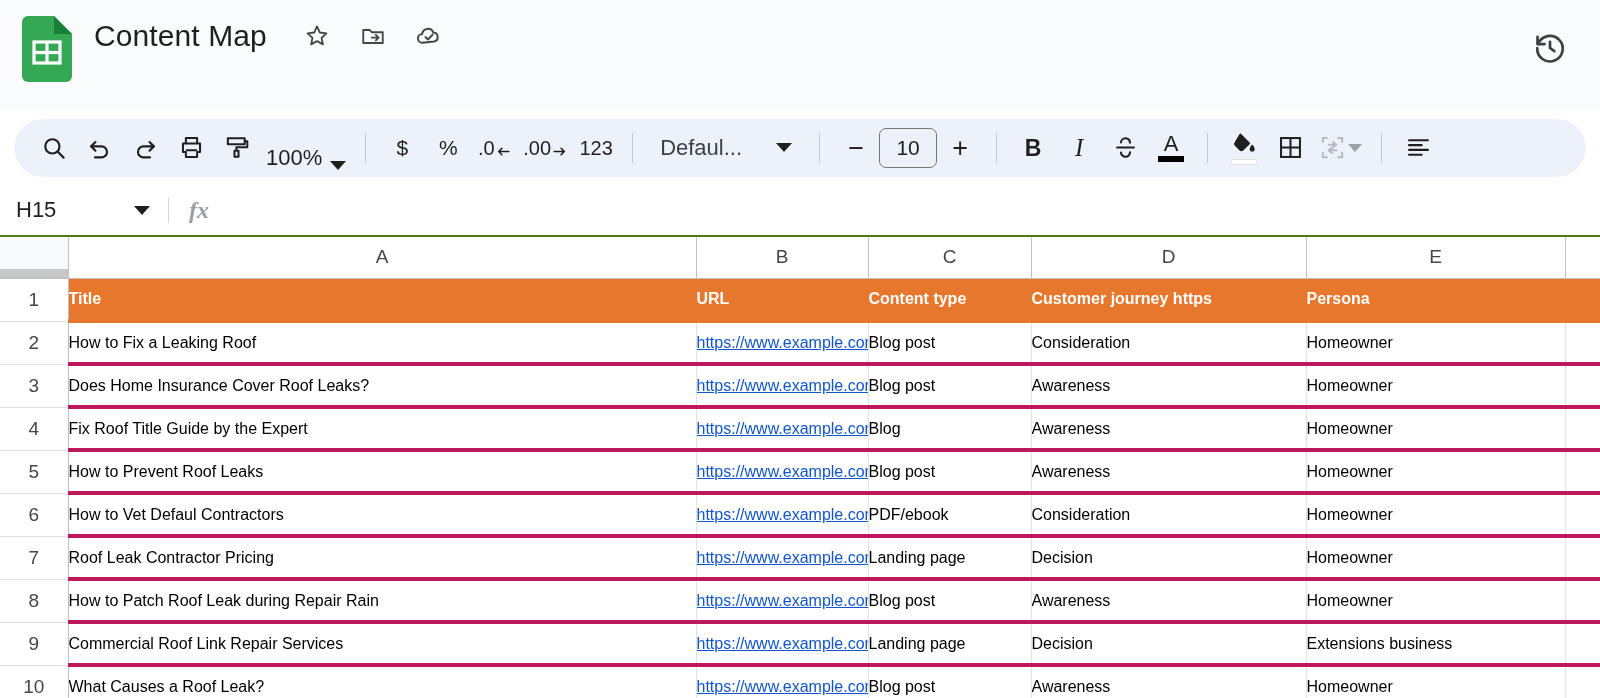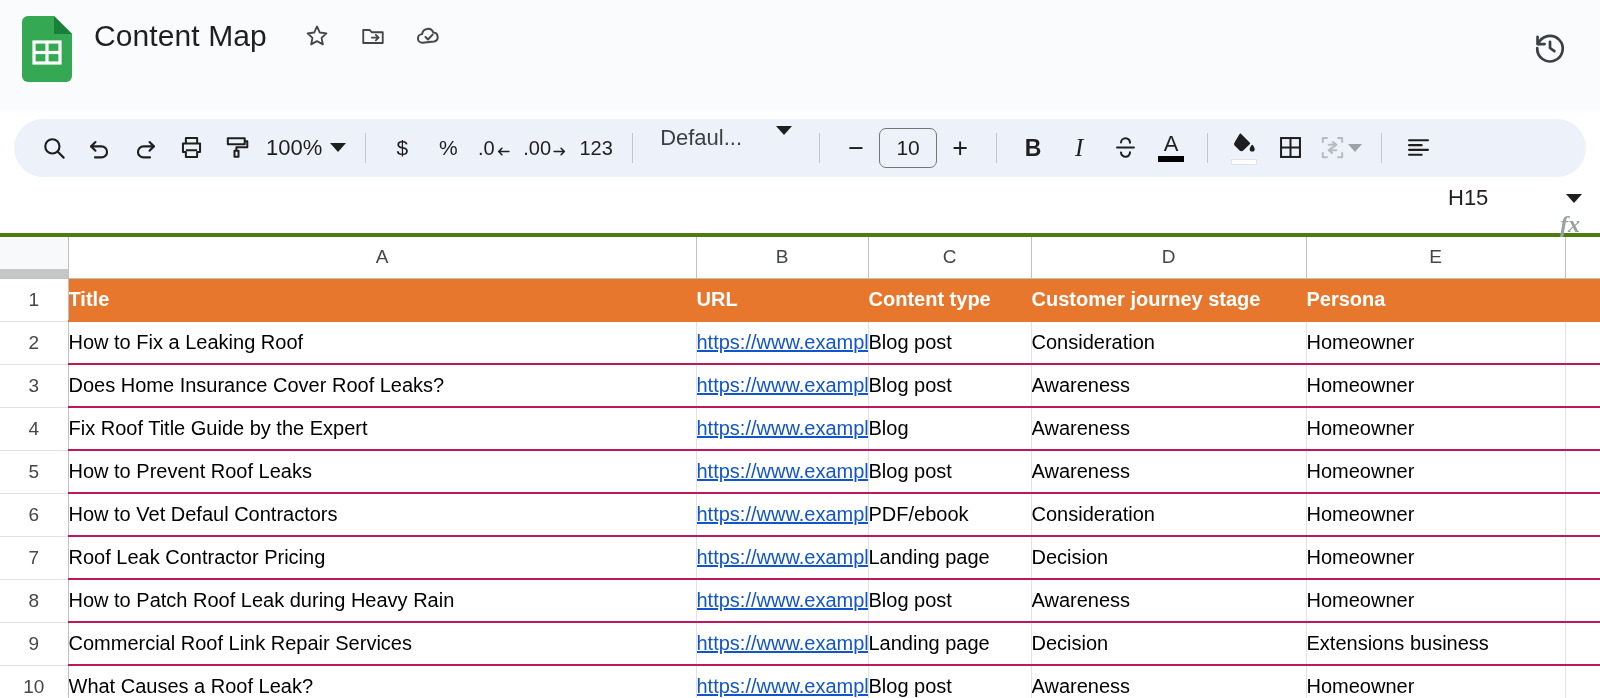--- a/index.html
+++ b/index.html
@@ -108,34 +108,34 @@
   }
   .tb-text.num { font-size: 20px; }
   .tb-sep {
     width: 1px;
     height: 30px;
     background: #c3c7cf;
     margin: 0 13px;
     flex: none;
   }
   .zoom-ctl {
-    display: flex; align-items: center;
+    display: flex; align-items: flex-end;
     gap: 8px;
     padding: 0 10px;
     height: 44px;
   }
   .zoom-ctl .tb-text { font-size: 22px; }
   .caret {
     width: 0; height: 0;
     border-left: 8px solid transparent;
     border-right: 8px solid transparent;
     border-top: 9px solid #1f1f1f;
   }
   .font-ctl {
-    display: flex; align-items: flex-start;
+    display: flex; align-items: center;
     gap: 34px;
     padding: 0 12px 0 18px;
     height: 44px;
     min-width: 160px;
   }
   .font-ctl .tb-text { font-size: 22px; color: #3c4043; }
   .size-box {
     width: 58px; height: 40px;
     border: 1.5px solid #747775;
     border-radius: 7px;
@@ -174,23 +174,22 @@
     border-right: 7px solid transparent;
     border-top: 8px solid #1f1f1f;
     margin-left: 2px;
   }
 
   
   .formula-bar {
     height: 52px;
     background: #ffffff;
     display: flex;
-    align-items: flex-end;
-    border-bottom: 4px solid #4d7c0f;
-    flex-direction: column;
+    align-items: center;
+    border-bottom: 2px solid #4d7c0f;
   }
   .namebox {
     width: 168px;
     display: flex;
     align-items: center;
     justify-content: space-between;
     padding: 0 18px 0 16px;
     height: 100%;
   }
   .namebox .val { font-size: 22px; color: #1f1f1f; }
@@ -251,22 +250,22 @@
     font-size: 19px;
     text-align: center;
     border-right: 1px solid #c0c0c0;
     border-bottom: 1px solid #e1e3e1;
     vertical-align: middle;
     height: 43px;
   }
   td.cell {
     height: 43px;
     border-right: 1px solid #e1e3e1;
-    border-bottom: 2px solid #be185d;
-    font-size: 20px;
+    border-bottom: 4px solid #be185d;
+    font-size: 16px;
     color: #000000;
     padding: 0 0 0 8px;
     vertical-align: middle;
     white-space: nowrap;
     overflow: hidden;
   }
   tr.header-row td.cell {
     background: #e8772e;
     color: #ffffff;
     font-weight: bold;
@@ -518,21 +517,21 @@
         <th class="colhead"></th>
       </tr>
     </thead>
 
     <tbody>
       <tr class="header-row">
         <td class="rowhead">1</td>
         <td class="cell">Title</td>
         <td class="cell">URL</td>
         <td class="cell">Content type</td>
-        <td class="cell">Customer journey stage</td>
+        <td class="cell">Customer journey https</td>
         <td class="cell">Persona</td>
         <td class="cell"></td>
       </tr>
 
       <tr>
         <td class="rowhead">2</td>
         <td class="cell">How to Fix a Leaking Roof</td>
         <td class="cell">
             <span class="clipwrap"><a class="link">https://www.example.com</a></span>
           </td>
@@ -597,21 +596,21 @@
             <span class="clipwrap"><a class="link">https://www.example.com</a></span>
           </td>
         <td class="cell">Landing page</td>
         <td class="cell">Decision</td>
         <td class="cell">Homeowner</td>
         <td class="cell"></td>
       </tr>
 
       <tr>
         <td class="rowhead">8</td>
-        <td class="cell">How to Patch Roof Leak during Heavy Rain</td>
+        <td class="cell">How to Patch Roof Leak during Repair Rain</td>
         <td class="cell">
             <span class="clipwrap"><a class="link">https://www.example.com</a></span>
           </td>
         <td class="cell">Blog post</td>
         <td class="cell">Awareness</td>
         <td class="cell">Homeowner</td>
         <td class="cell"></td>
       </tr>
 
       <tr>

